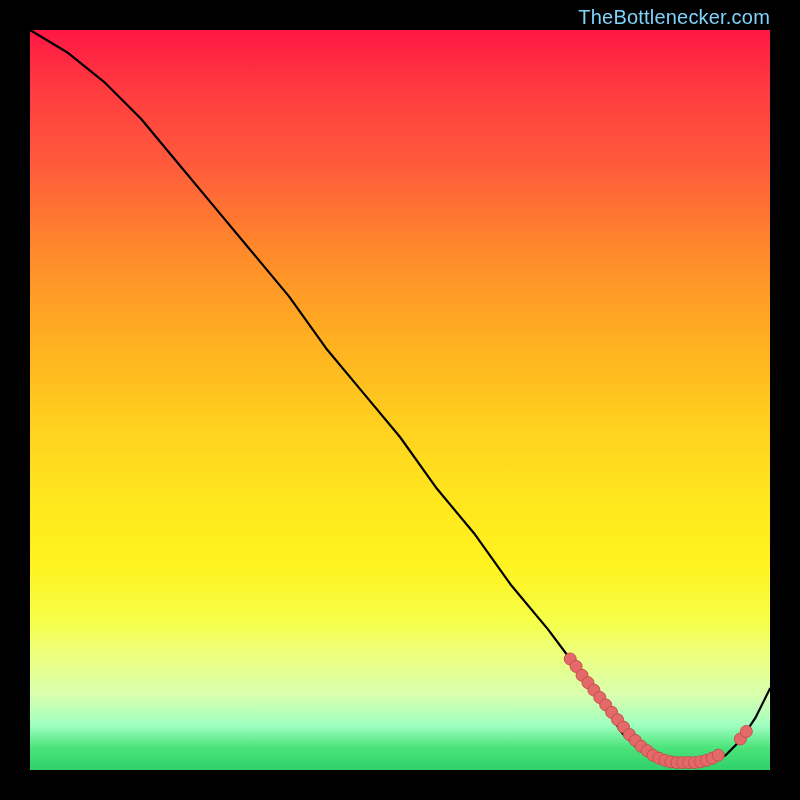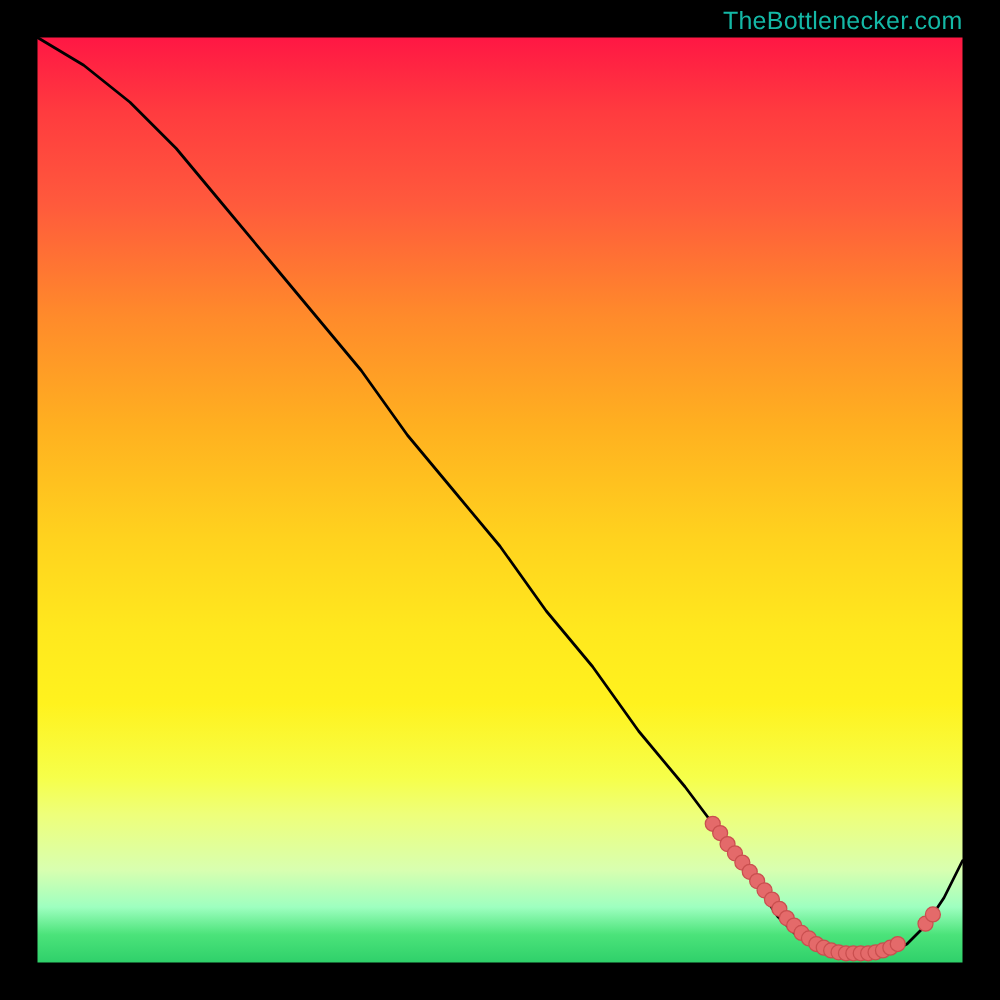--- a/index.html
+++ b/index.html
@@ -39,21 +39,21 @@
       #d8ffb0 90%,
       #9effc0 94%,
       #4be37a 97%,
       #2fd06a 100%
     );
   }
   .watermark {
     position: absolute;
     top: 6px;
     right: 30px;
-    color: #14b8a6;
+    color: #7dd3fc;
     font-size: 20px;
     letter-spacing: 0.2px;
     user-select: none;
   }
   svg.curve {
     position: absolute;
     left: 0;
     top: 0;
     width: 740px;
     height: 740px;

